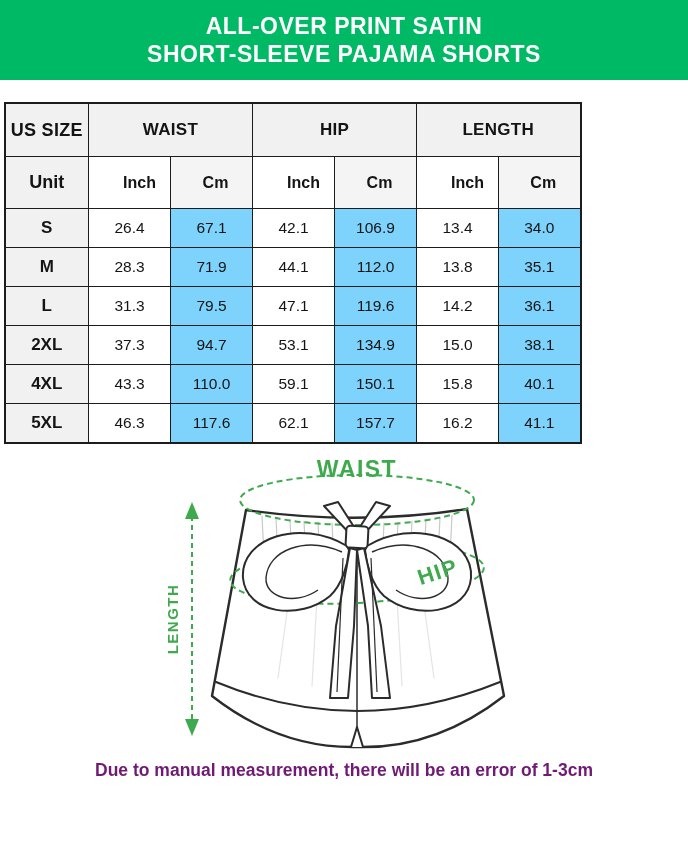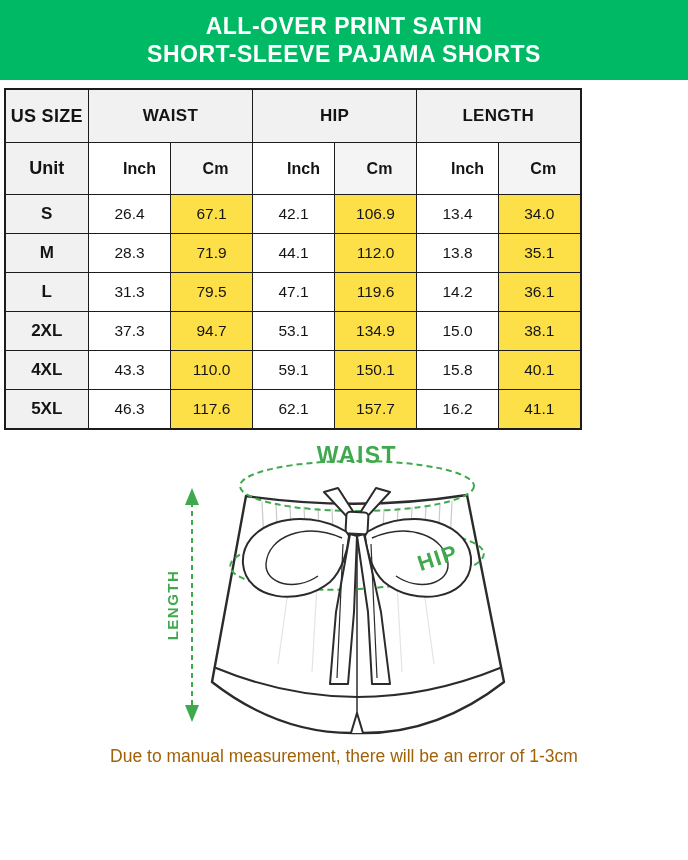--- a/index.html
+++ b/index.html
@@ -11,47 +11,47 @@
   
   .banner{
     height:80px;background:#00b964;color:#ffffff;
     display:flex;flex-direction:column;align-items:center;justify-content:center;
     text-align:center;
   }
   .banner .line{
     font-weight:bold;font-size:23px;line-height:1.22;letter-spacing:0.5px;
   }
   
-  .table-wrap{width:681px;margin:8px auto 0 auto;}
+  .table-wrap{width:681px;margin:22px auto 0 auto;}
   table.size-table{
     border-collapse:collapse;width:577px;table-layout:fixed;
     border:2px solid #1c1c1c;
   }
   table.size-table th, table.size-table td{
     border:1px solid #1c1c1c;text-align:center;vertical-align:middle;
     padding:0;color:#141414;
   }
   tr.group-row th{height:52px;font-size:17px;font-weight:bold;background:#f1f1f1;letter-spacing:0.3px;}
   tr.group-row th.corner{font-size:18px;}
   tr.unit-row th{height:51px;font-size:16px;font-weight:bold;}
   tr.unit-row th.size-col{font-size:18px;}
   tbody tr{height:39px;}
   tbody th.size-col{font-size:17px;font-weight:bold;}
   .size-col{background:#f1f1f1;}
   .inch-col{background:#ffffff;font-weight:normal;}
-  .cm-col{background:#fde047;font-weight:normal;}
+  .cm-col{background:#7dd3fc;font-weight:normal;}
   tbody td{font-size:15.5px;font-weight:normal;color:#1d1d1d;}
   tr.unit-row th.inch-col{background:#ffffff;padding-left:20px;}
   tr.unit-row th.cm-col{background:#f4f4f4;padding-left:8px;}
   
   .diagram{display:block;margin:2px auto 0 auto;}
   
   .note{
-    margin-top:2px;text-align:center;color:#a16207;
-    font-weight:normal;font-size:17.5px;
+    margin-top:2px;text-align:center;color:#701a75;
+    font-weight:bold;font-size:17.5px;
   }
 </style>
 </head>
 <body>
 
 <header class="banner">
   <div class="line">ALL-OVER PRINT SATIN</div>
   <div class="line">SHORT-SLEEVE PAJAMA SHORTS</div>
 </header>
 

